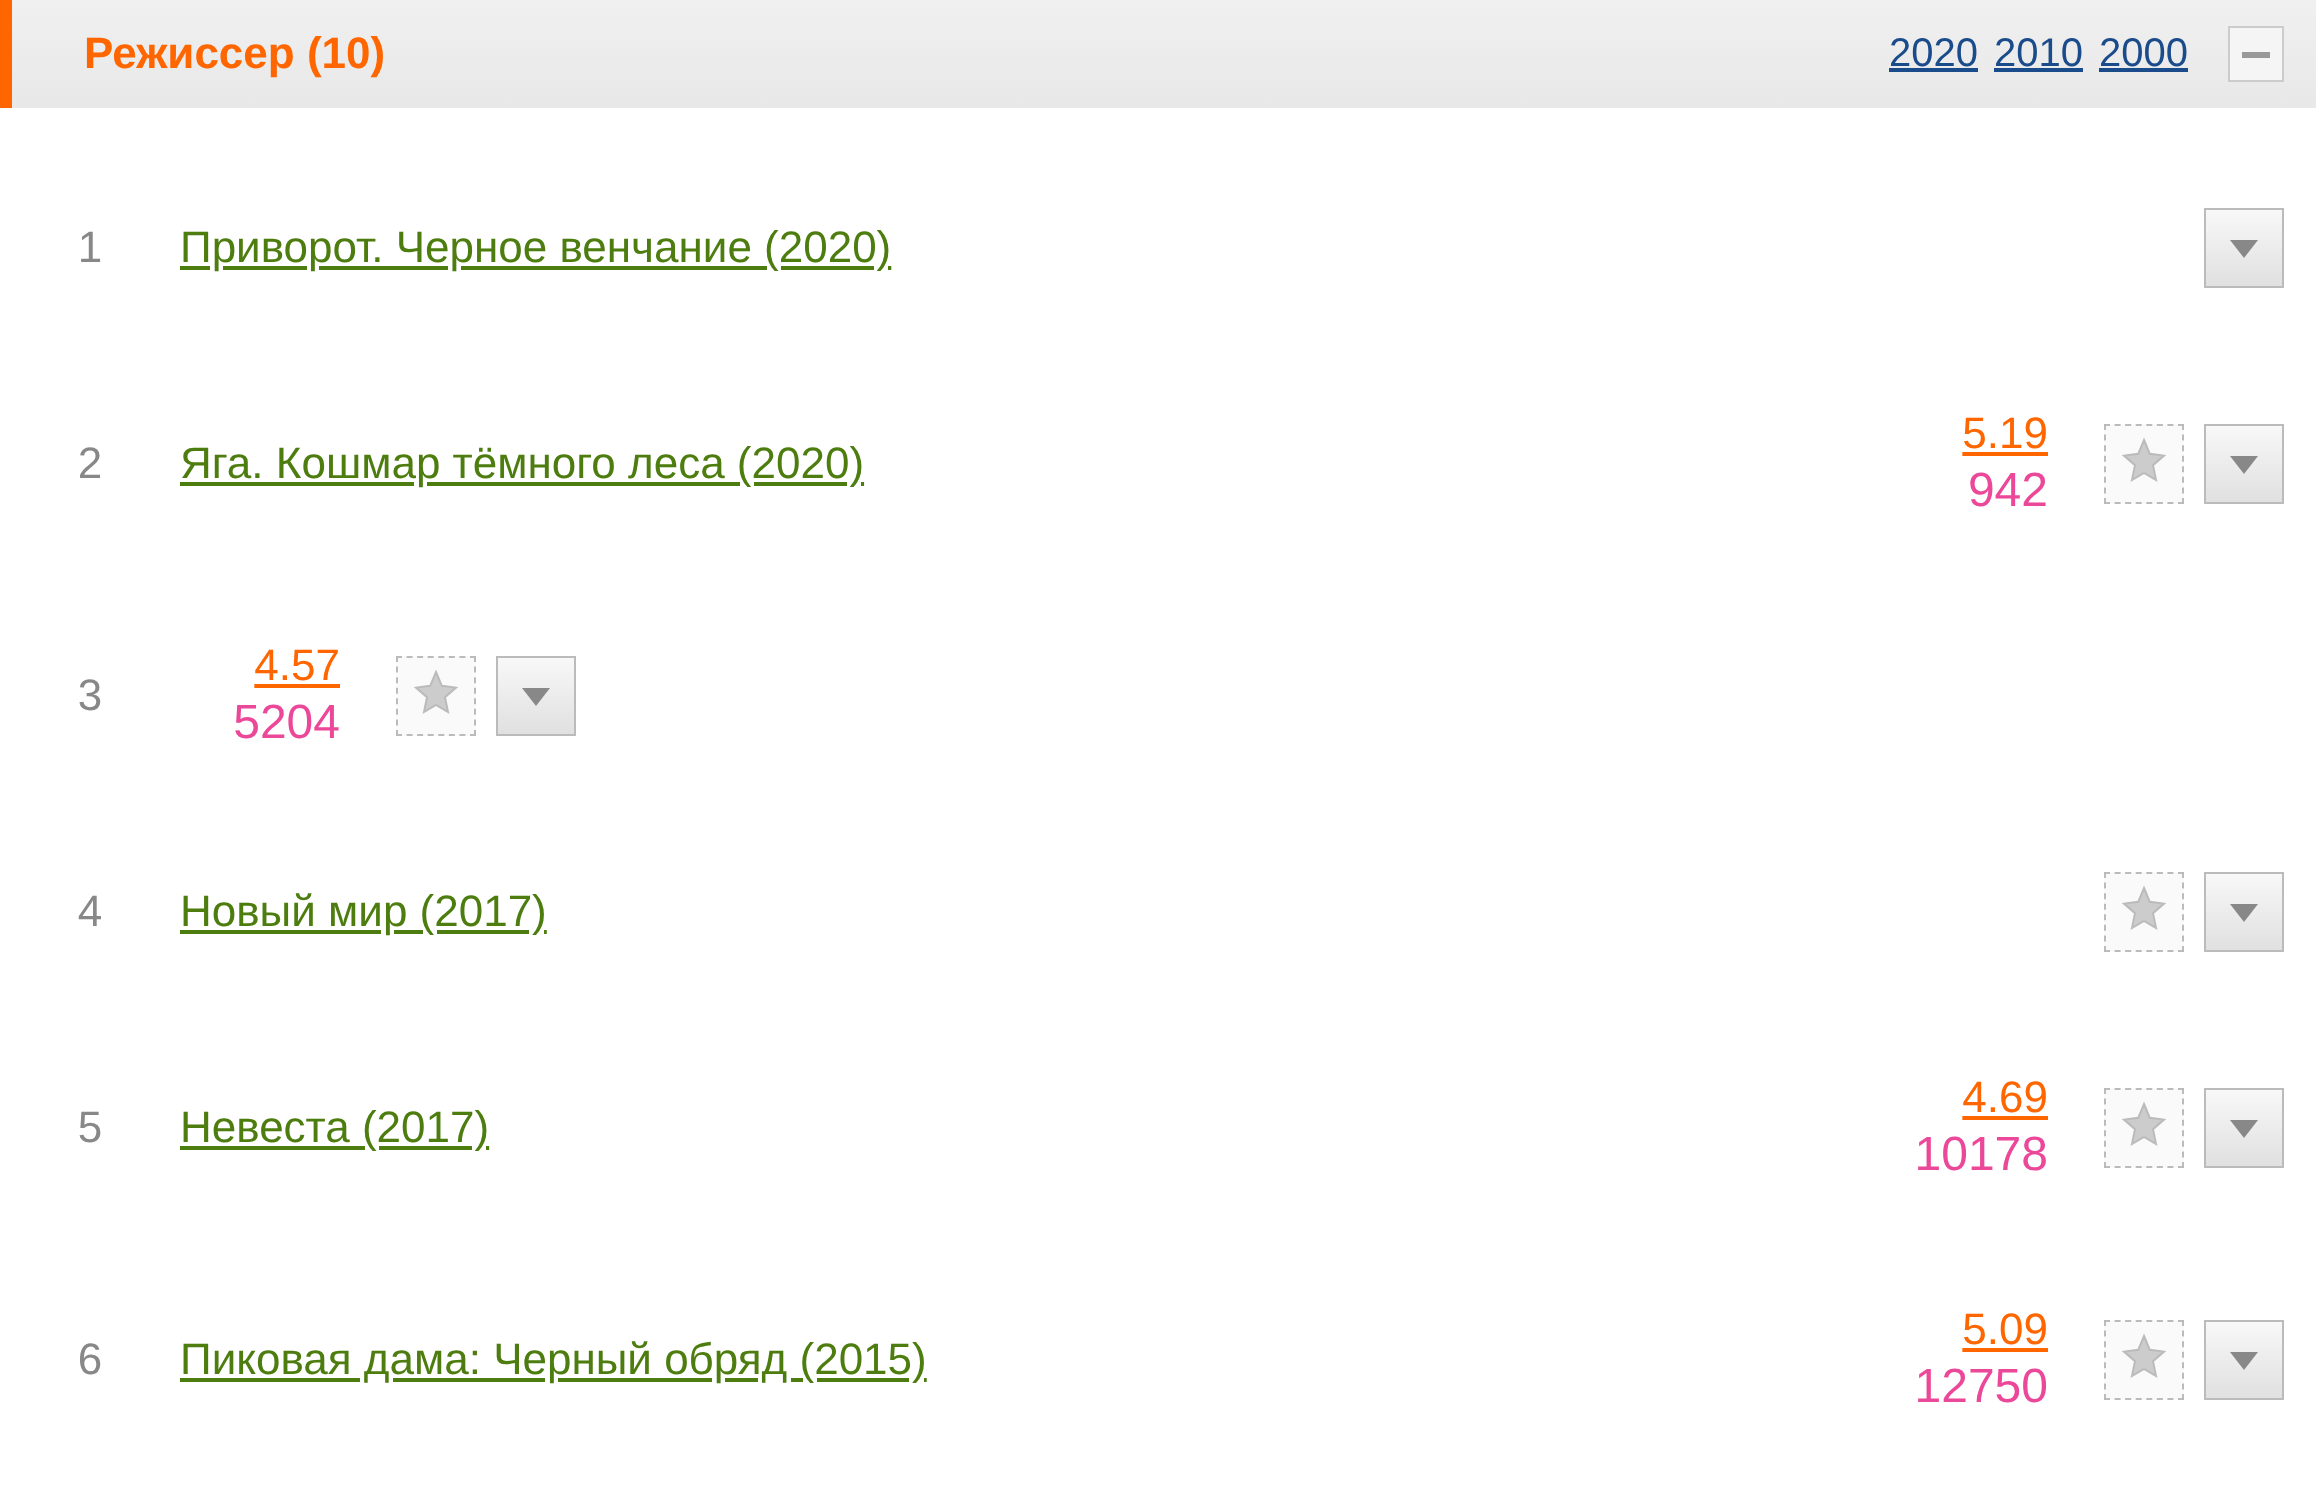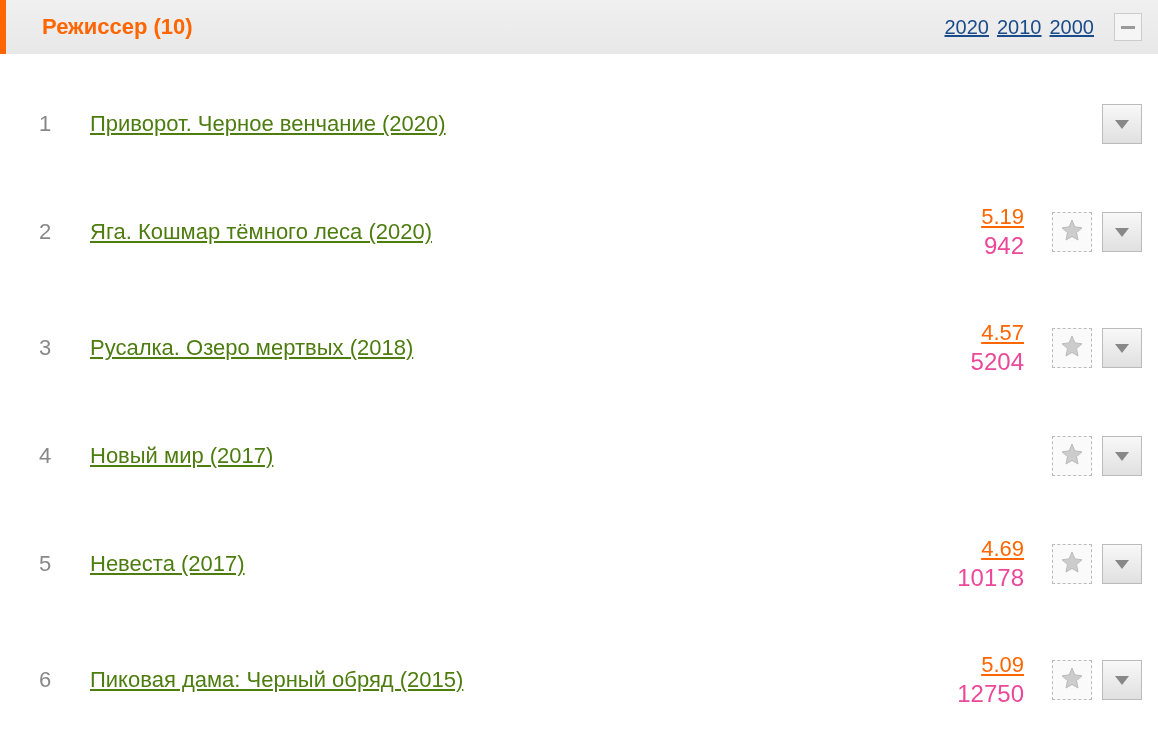--- a/index.html
+++ b/index.html
@@ -150,21 +150,20 @@
         <span><svg viewBox="0 0 24 24">
             <path d="M12 2l2.9 6.9L22 9.8l-5.5 4.8L18 22l-6-3.5L6 22l1.5-7.4L2 9.8l7.1-.9z"></path>
           </svg></span>
       </div>
       <div class="dd-box">
         <div class="tri"></div>
       </div>
     </div>
     <div class="row">
       <div class="num">3</div>
-      <a class="title">Русалка. Озеро мертвых (2018)</a>
       <div class="rating-block">
         <div class="rating">4.57</div>
         <div class="votes">5204</div>
       </div>
       <div class="star-box">
         <span><svg viewBox="0 0 24 24">
             <path d="M12 2l2.9 6.9L22 9.8l-5.5 4.8L18 22l-6-3.5L6 22l1.5-7.4L2 9.8l7.1-.9z"></path>
           </svg></span>
       </div>
       <div class="dd-box">

